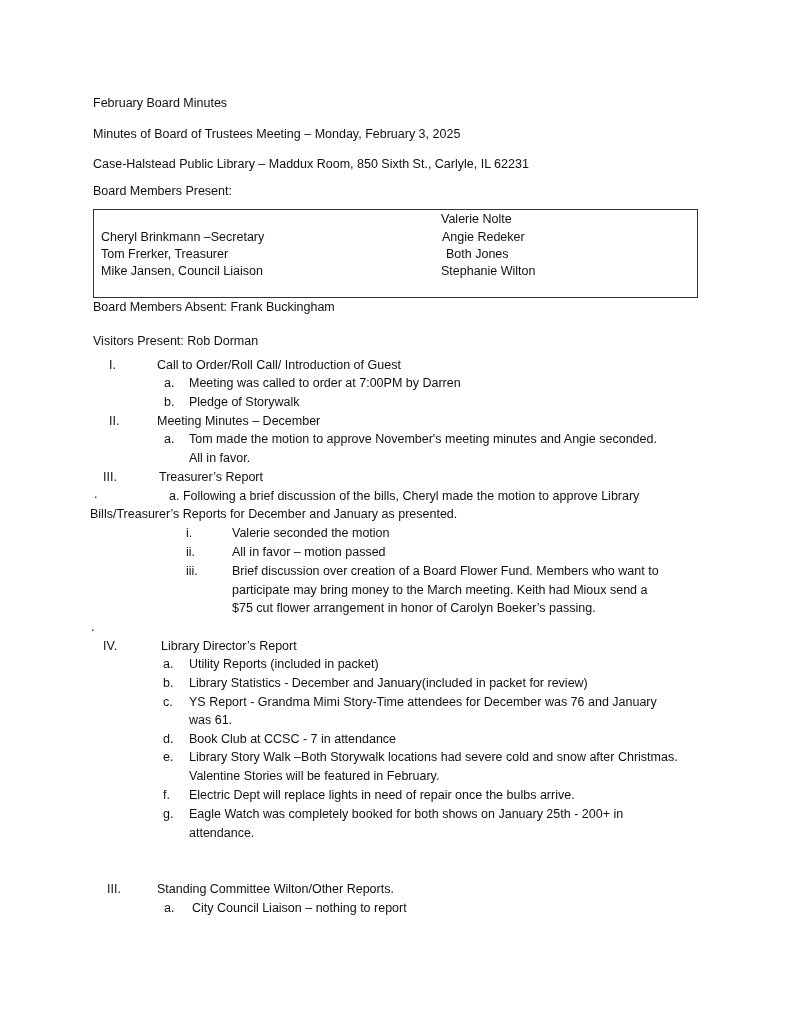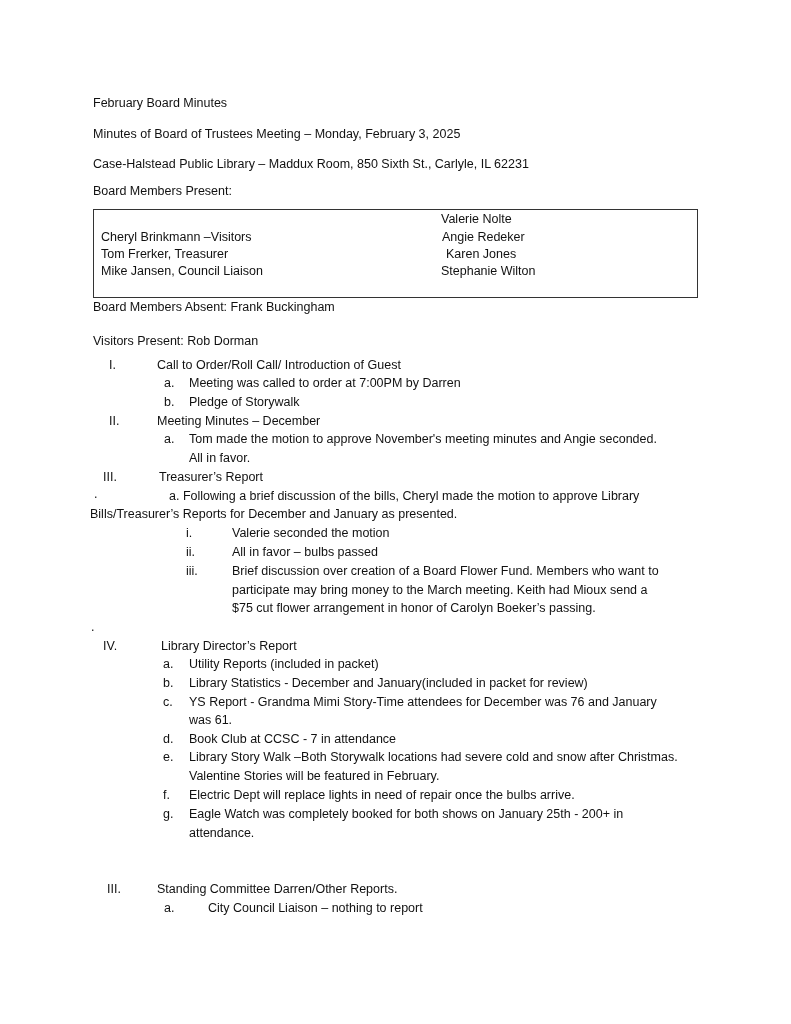--- a/index.html
+++ b/index.html
@@ -11,26 +11,26 @@
 </style>
 </head>
 <body>
 
 <div class="abs" style="left:93px;top:96px">February Board Minutes</div>
 <div class="abs" style="left:93px;top:127px">Minutes of Board of Trustees Meeting – Monday, February 3, 2025</div>
 <div class="abs" style="left:93px;top:157px">Case-Halstead Public Library – Maddux Room, 850 Sixth St., Carlyle, IL 62231</div>
 <div class="abs" style="left:93px;top:184px">Board Members Present:</div>
 
 <div class="box"></div>
-<div class="abs" style="left:101px;top:230px">Cheryl Brinkmann –Visitors</div>
+<div class="abs" style="left:101px;top:230px">Cheryl Brinkmann –Secretary</div>
 <div class="abs" style="left:101px;top:247px">Tom Frerker, Treasurer</div>
 <div class="abs" style="left:101px;top:264px">Mike Jansen, Council Liaison</div>
 <div class="abs" style="left:441px;top:212px">Valerie Nolte</div>
 <div class="abs" style="left:442px;top:230px">Angie Redeker</div>
-<div class="abs" style="left:446px;top:247px">Karen Jones</div>
+<div class="abs" style="left:446px;top:247px">Both Jones</div>
 <div class="abs" style="left:441px;top:264px">Stephanie Wilton</div>
 
 <div class="abs" style="left:93px;top:300px">Board Members Absent:  Frank Buckingham</div>
 <div class="abs" style="left:93px;top:334px">Visitors Present:  Rob Dorman</div>
 
 <div class="abs" style="left:109px;top:358px">I.</div>
 <div class="abs" style="left:157px;top:358px">Call to Order/Roll Call/ Introduction of Guest</div>
 <div class="abs" style="left:164px;top:376px">a.</div>
 <div class="abs" style="left:189px;top:376px">Meeting was called to order at 7:00PM by Darren</div>
 <div class="abs" style="left:164px;top:395px">b.</div>
@@ -43,21 +43,21 @@
 <div class="abs" style="left:189px;top:451px">All in favor.</div>
 
 <div class="abs" style="left:103px;top:470px">III.</div>
 <div class="abs" style="left:159px;top:470px">Treasurer’s Report</div>
 <div class="abs" style="left:94px;top:487px">.</div>
 <div class="abs" style="left:169px;top:489px">a.  Following a brief discussion of the bills, Cheryl made the motion to approve Library</div>
 <div class="abs" style="left:90px;top:507px">Bills/Treasurer’s Reports for December and January as presented.</div>
 <div class="abs" style="left:186px;top:526px">i.</div>
 <div class="abs" style="left:232px;top:526px">Valerie seconded the motion</div>
 <div class="abs" style="left:186px;top:545px">ii.</div>
-<div class="abs" style="left:232px;top:545px">All in favor – bulbs passed</div>
+<div class="abs" style="left:232px;top:545px">All in favor – motion passed</div>
 <div class="abs" style="left:186px;top:564px">iii.</div>
 <div class="abs" style="left:232px;top:564px">Brief discussion over creation of a Board Flower Fund.  Members who want to</div>
 <div class="abs" style="left:232px;top:583px">participate may bring money to the March meeting.  Keith had Mioux send a</div>
 <div class="abs" style="left:232px;top:601px">$75 cut flower arrangement in honor of Carolyn Boeker’s passing.</div>
 <div class="abs" style="left:91px;top:620px">.</div>
 
 <div class="abs" style="left:103px;top:639px">IV.</div>
 <div class="abs" style="left:161px;top:639px">Library Director’s Report</div>
 <div class="abs" style="left:163px;top:657px">a.</div>
 <div class="abs" style="left:189px;top:657px">Utility Reports (included in packet)</div>
@@ -71,15 +71,15 @@
 <div class="abs" style="left:163px;top:750px">e.</div>
 <div class="abs" style="left:189px;top:750px">Library Story Walk –Both Storywalk locations had severe cold and snow after Christmas.</div>
 <div class="abs" style="left:189px;top:769px">Valentine Stories will be featured in February.</div>
 <div class="abs" style="left:163px;top:788px">f.</div>
 <div class="abs" style="left:189px;top:788px">Electric Dept will replace lights in need of repair once the bulbs arrive.</div>
 <div class="abs" style="left:163px;top:807px">g.</div>
 <div class="abs" style="left:189px;top:807px">Eagle Watch was completely booked for both shows on January 25th - 200+ in</div>
 <div class="abs" style="left:189px;top:826px">attendance.</div>
 
 <div class="abs" style="left:107px;top:882px">III.</div>
-<div class="abs" style="left:157px;top:882px">Standing Committee Darren/Other Reports.</div>
+<div class="abs" style="left:157px;top:882px">Standing Committee Wilton/Other Reports.</div>
 <div class="abs" style="left:164px;top:901px">a.</div>
-<div class="abs" style="left:208px;top:901px">City Council Liaison –  nothing to report</div>
+<div class="abs" style="left:192px;top:901px">City Council Liaison –  nothing to report</div>
 
 </body></html>

